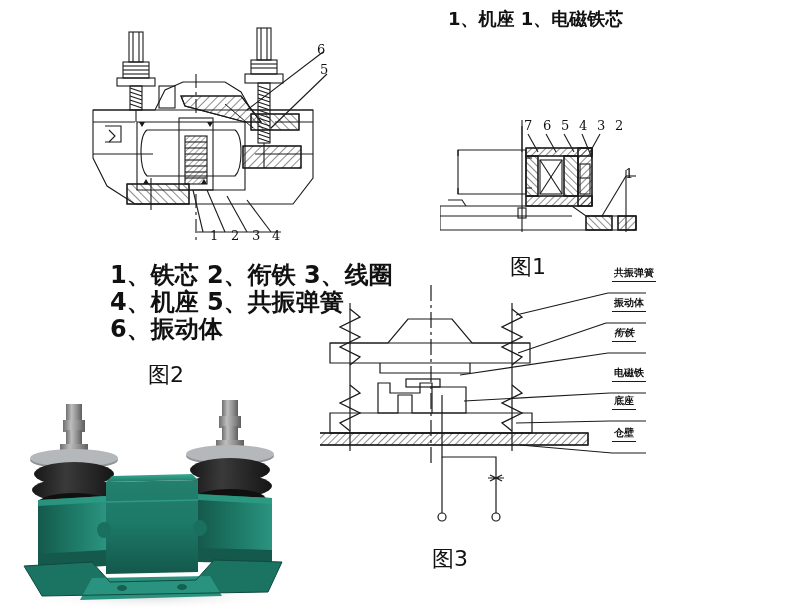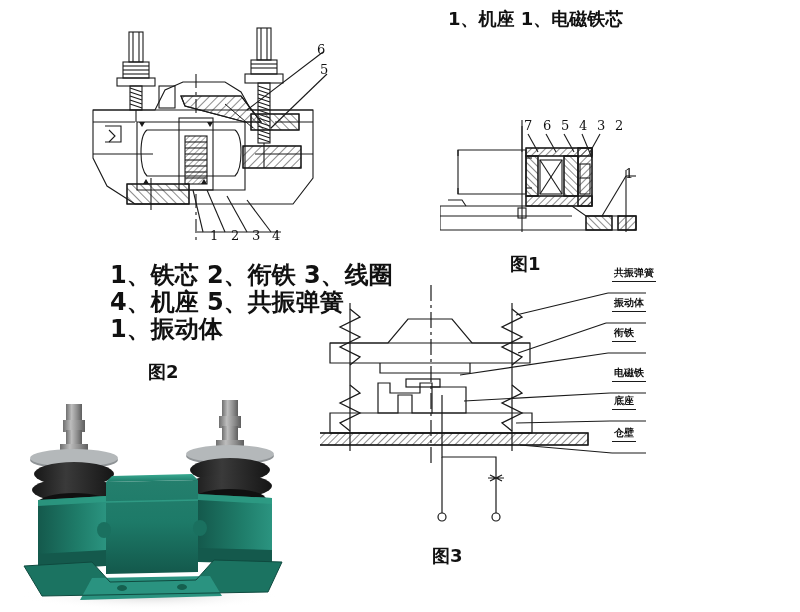--- a/index.html
+++ b/index.html
@@ -7,21 +7,21 @@
        font-family:"DejaVu Sans","Liberation Sans",sans-serif;color:#111;}
   .abs{position:absolute;}
   .cjk{font-family:"DejaVu Sans","Liberation Sans",sans-serif;font-weight:700;}
 
   
   #legend-main{left:448px;top:6px;width:340px;line-height:26px;font-size:18px;}
   #legend-main div{white-space:nowrap;}
   #legend-fig2{left:110px;top:262px;width:300px;line-height:27px;font-size:24px;}
   #legend-fig2 div{white-space:nowrap;}
 
-  .caption{font-size:18px;font-weight:700;}
+  .caption{font-size:22px;font-weight:400;}
 
   
   .callout{font-size:10px;font-weight:700;white-space:nowrap;
            border-bottom:1.6px solid #1a1a1a;padding:0 2px 1px 2px;}
 
   
   .lnum{font-size:13px;font-family:"DejaVu Serif","Liberation Serif",serif;}
 
   svg{display:block;}
 
@@ -212,21 +212,21 @@
 <div class="abs lnum" style="left:579px;top:118px;">4</div>
 <div class="abs lnum" style="left:597px;top:118px;">3</div>
 <div class="abs lnum" style="left:615px;top:118px;">2</div>
 <div class="abs lnum" style="left:625px;top:166px;">1</div>
 
 <div class="abs caption cjk" style="left:510px;top:252px;">图1</div>
 
 <div class="abs cjk" id="legend-fig2">
   <div>1、铁芯 2、衔铁 3、线圈</div>
   <div>4、机座 5、共振弹簧</div>
-  <div>1、振动体</div>
+  <div>6、振动体</div>
 </div>
 
 <div class="abs caption cjk" style="left:148px;top:360px;">图2</div>
 
 <div class="abs" style="left:320px;top:275px;">
   <svg width="340" height="260" viewBox="0 0 340 260">
     <defs>
       <pattern id="h3" width="5" height="5" patternUnits="userSpaceOnUse" patternTransform="rotate(45)">
         <line x1="0" y1="0" x2="0" y2="5" stroke="#1a1a1a" stroke-width="1"></line>
       </pattern>
@@ -276,21 +276,21 @@
       <line x1="196" y1="148" x2="290" y2="146"></line>
       <line x1="290" y1="146" x2="326" y2="146"></line>
       <line x1="200" y1="170" x2="292" y2="178"></line>
       <line x1="292" y1="178" x2="326" y2="178"></line>
     </g>
   </svg>
 </div>
 
 <div class="abs callout cjk" style="left:612px;top:266px;">共振弹簧</div>
 <div class="abs callout cjk" style="left:612px;top:296px;">振动体</div>
-<div class="abs callout cjk" style="left:612px;top:326px;">衔铁</div>
+<div class="abs callout cjk" style="left:612px;top:326px;font-style:italic;">衔铁</div>
 <div class="abs callout cjk" style="left:612px;top:366px;">电磁铁</div>
 <div class="abs callout cjk" style="left:612px;top:394px;">底座</div>
 <div class="abs callout cjk" style="left:612px;top:426px;">仓壁</div>
 
 <div class="abs caption cjk" style="left:432px;top:544px;">图3</div>
 
 <div class="abs" id="photo">
   <svg width="300" height="222" viewBox="0 0 300 222">
     <defs>
       <linearGradient id="gBodyFront" x1="0" y1="0" x2="0" y2="1">

